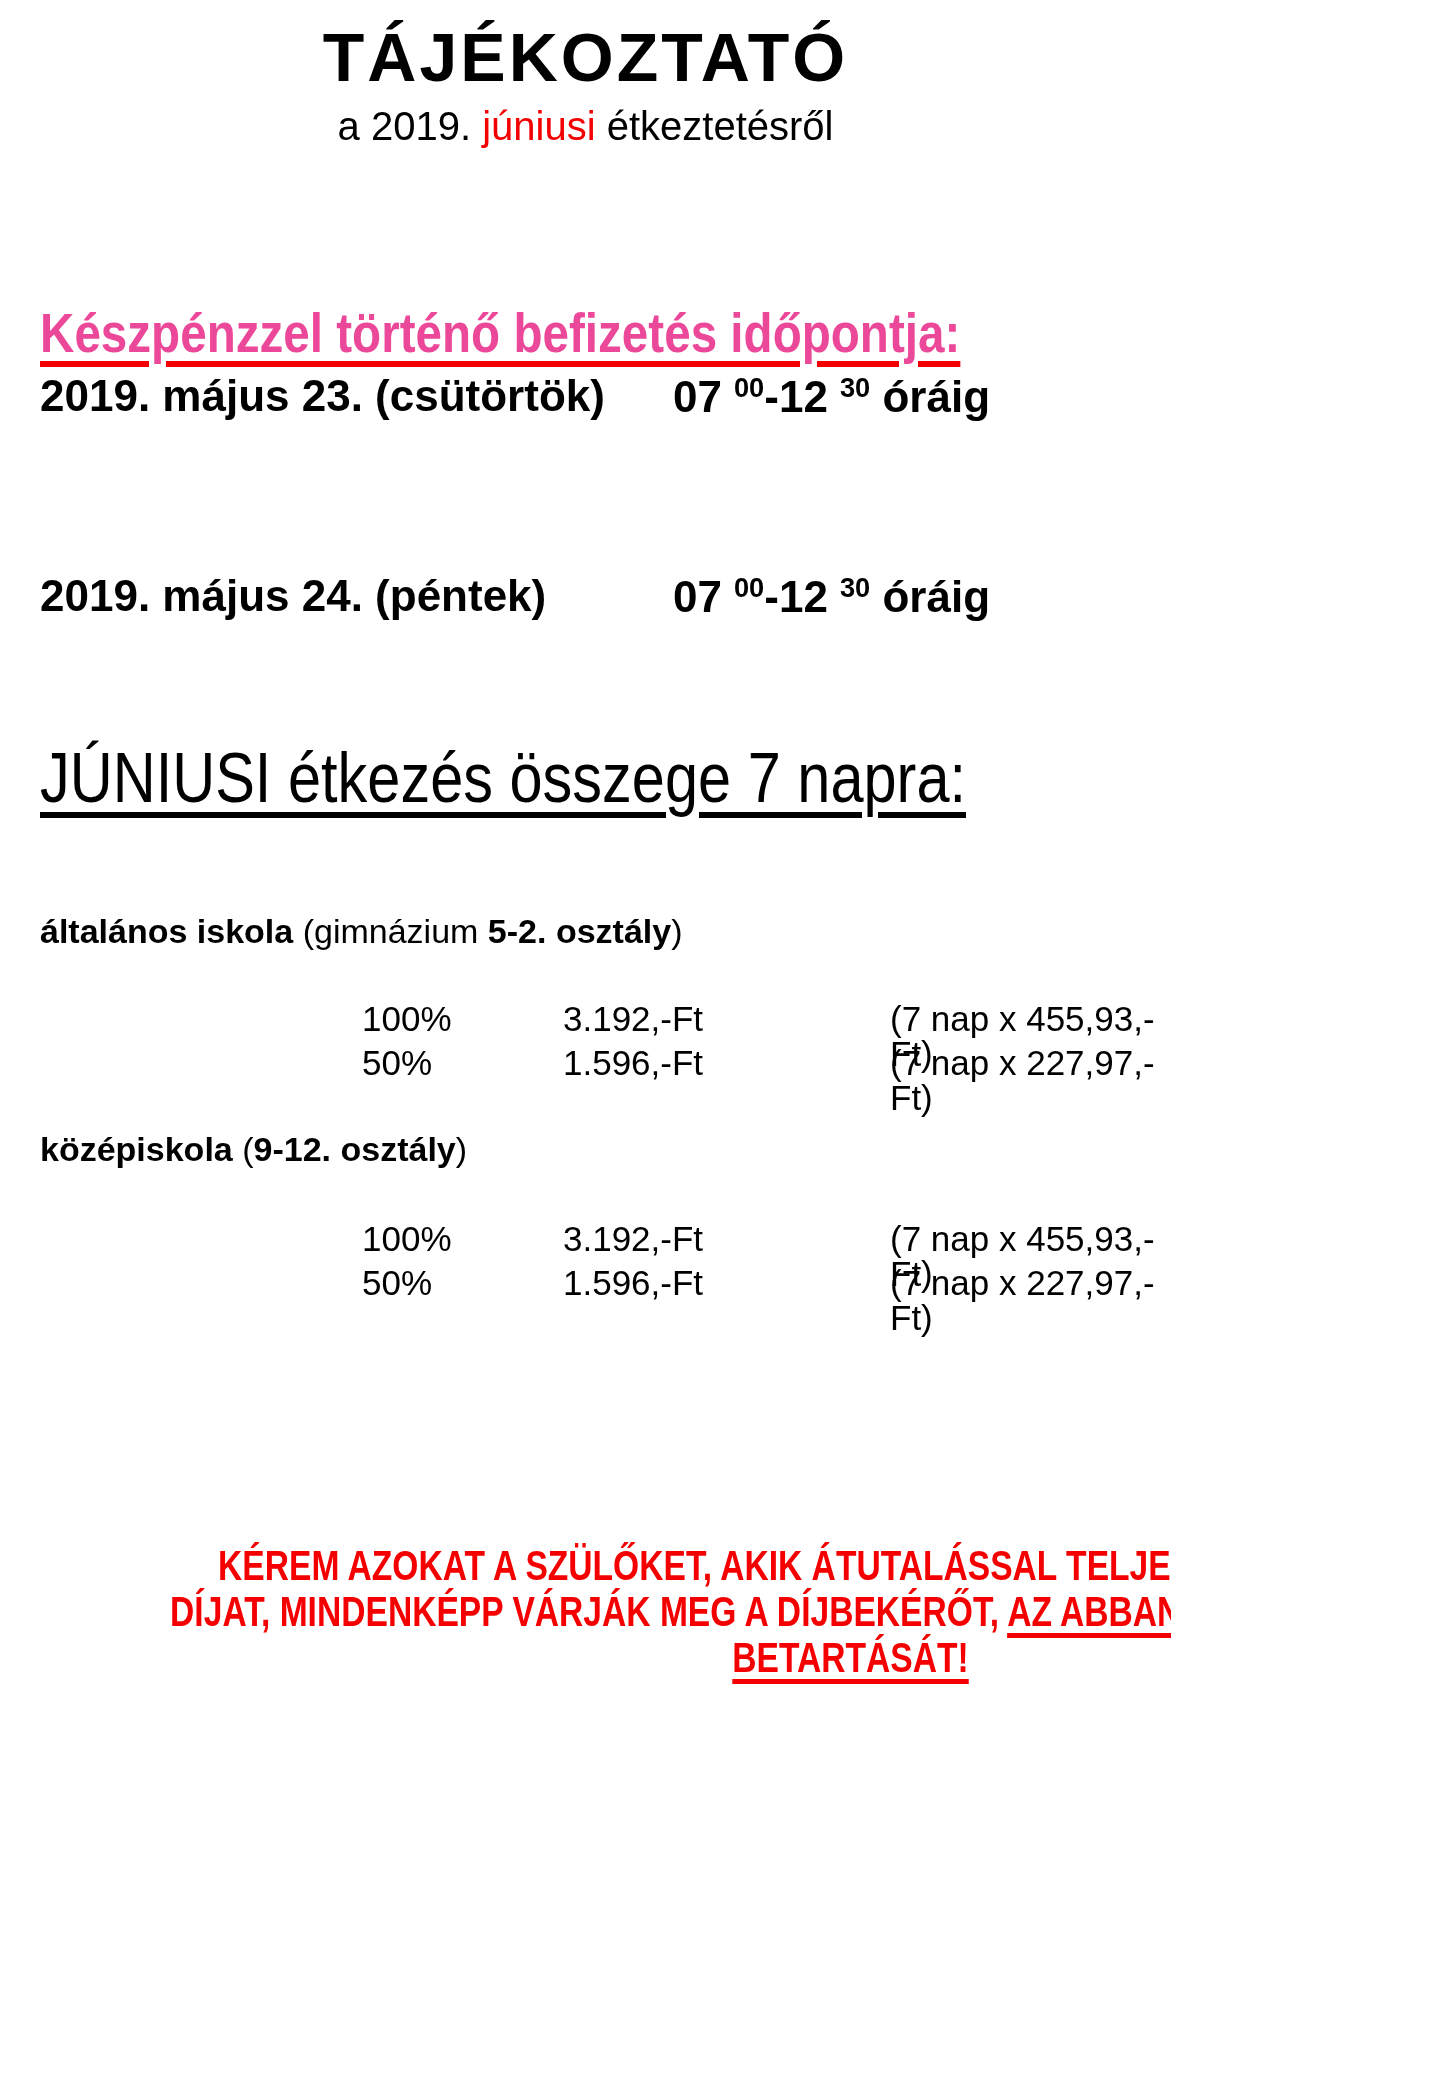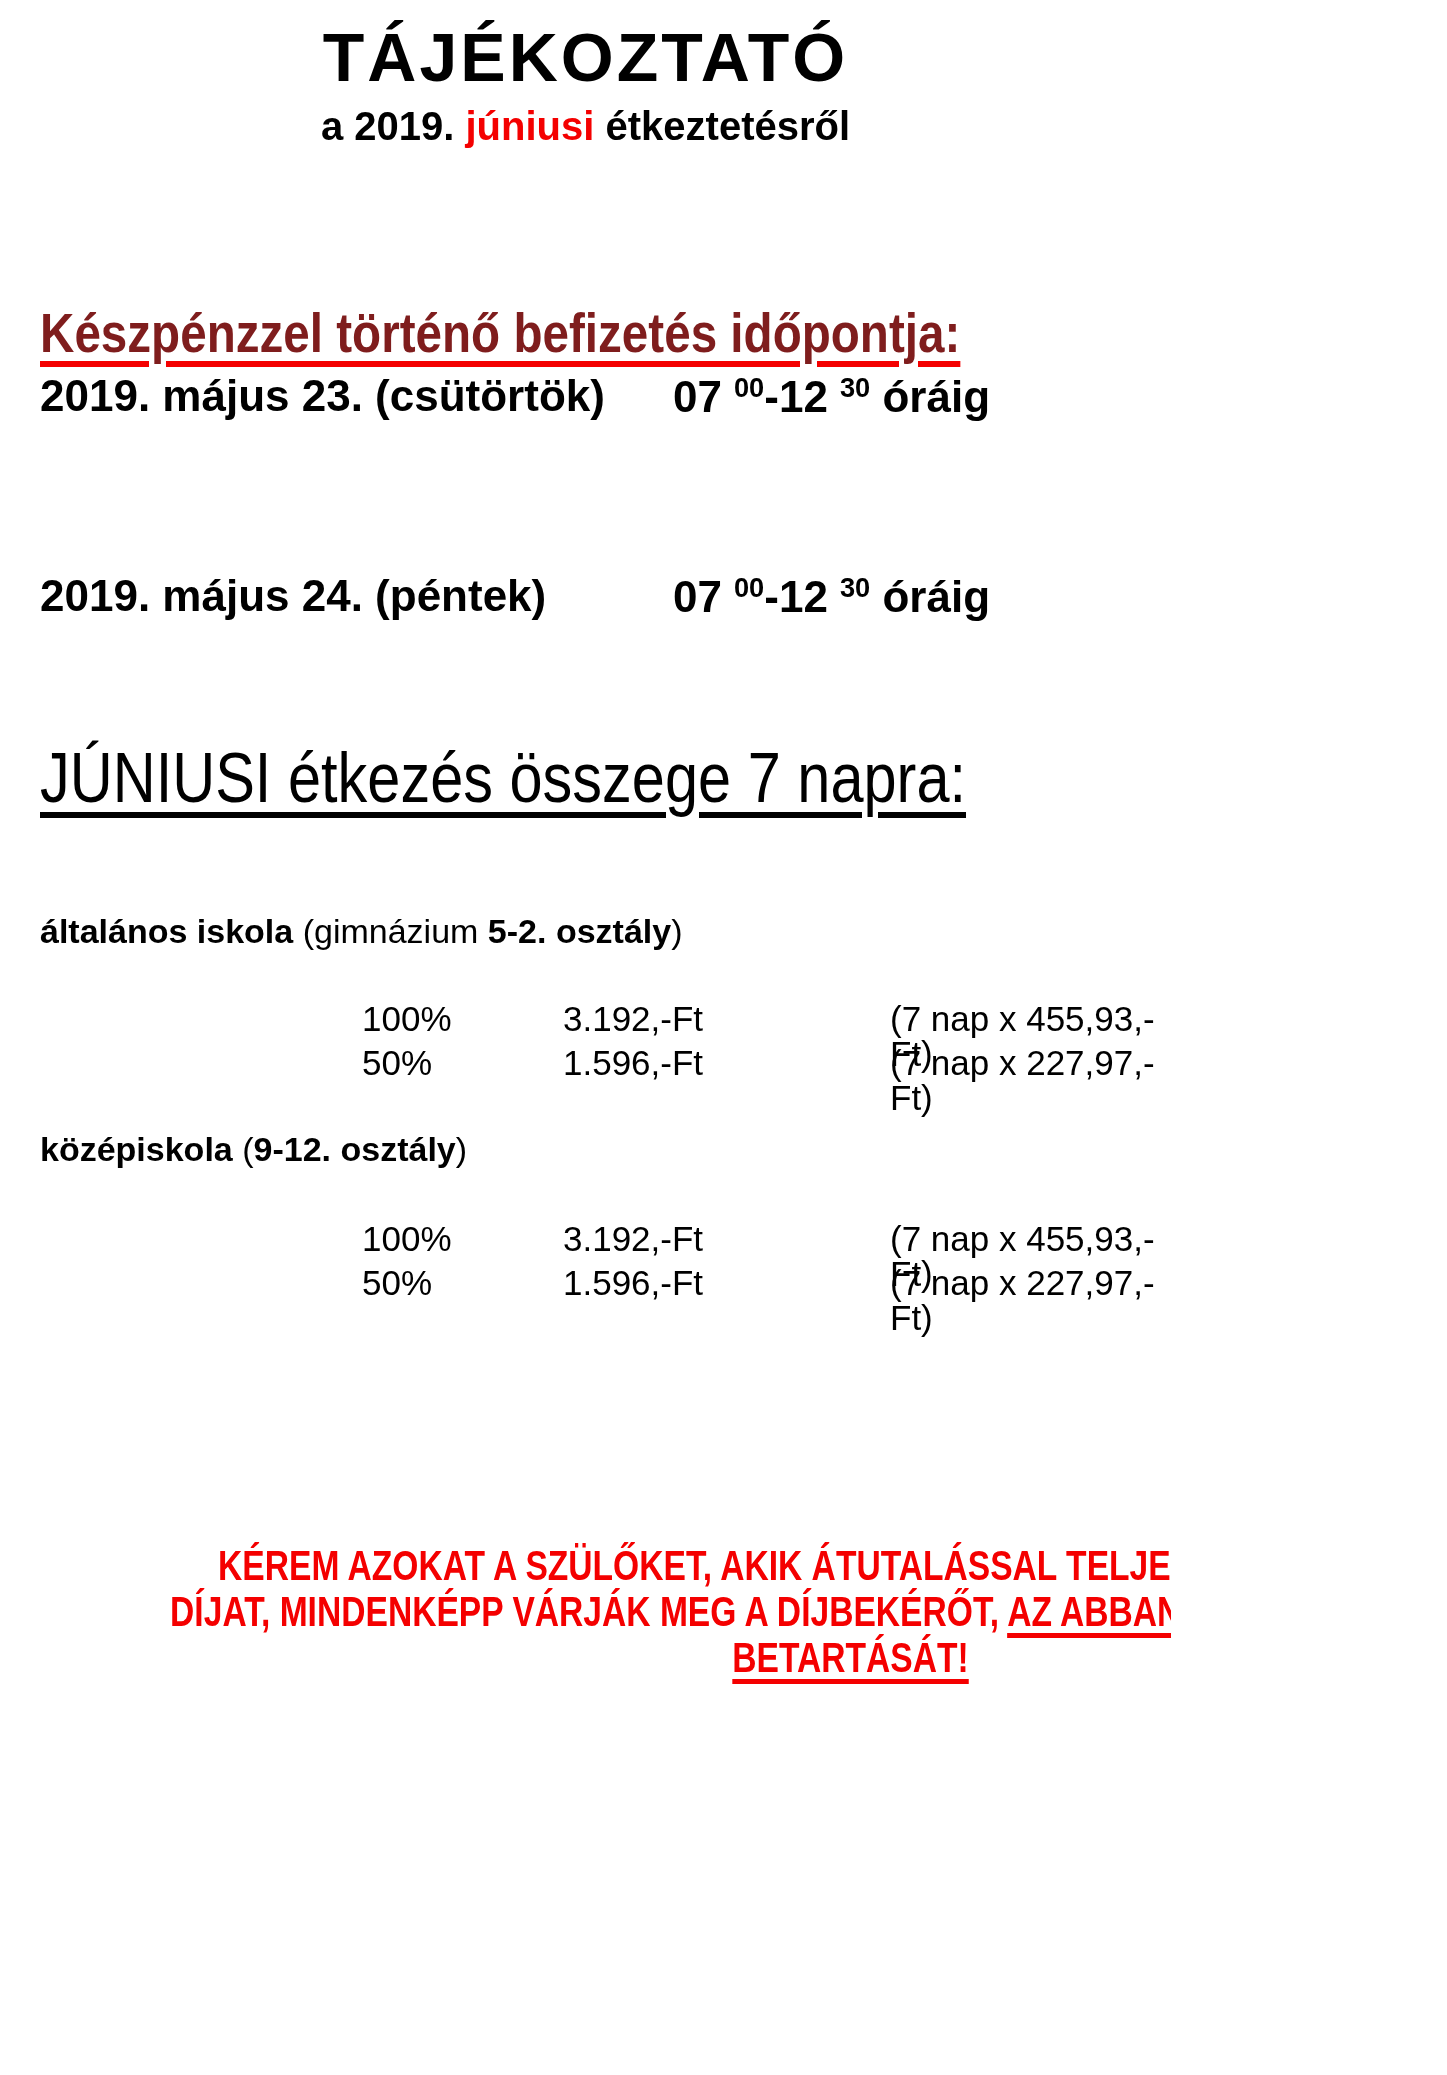--- a/index.html
+++ b/index.html
@@ -16,34 +16,34 @@
 
   .doc-title {
     top: 23px; left: 0; width: 100%;
     text-align: center;
     font-size: 68px; font-weight: bold; letter-spacing: 3px;
     line-height: 1;
   }
   .doc-subtitle {
     top: 106px; left: 0; width: 100%;
     text-align: center;
-    font-size: 40px; font-weight: bold;
+    font-size: 40px; font-weight: normal;
     line-height: 1;
   }
   .red { color: #f40000; }
 
   .condensed {
     display: inline-block;
     transform: scaleX(0.85);
     transform-origin: 0 50%;
     white-space: nowrap;
   }
   .red-heading {
     left: 40px;
-    font-size: 56px; font-weight: bold; color: #7f1d1d;
+    font-size: 56px; font-weight: bold; color: #ec4899;
     line-height: 1; white-space: nowrap;
   }
   .u-red {
     text-decoration: underline;
     text-decoration-thickness: 6px;
     text-underline-offset: 9px;
     text-decoration-color: #f40000;
   }
   .heading-1 { top: 305px; }
   .heading-2 { top: 505px; }

